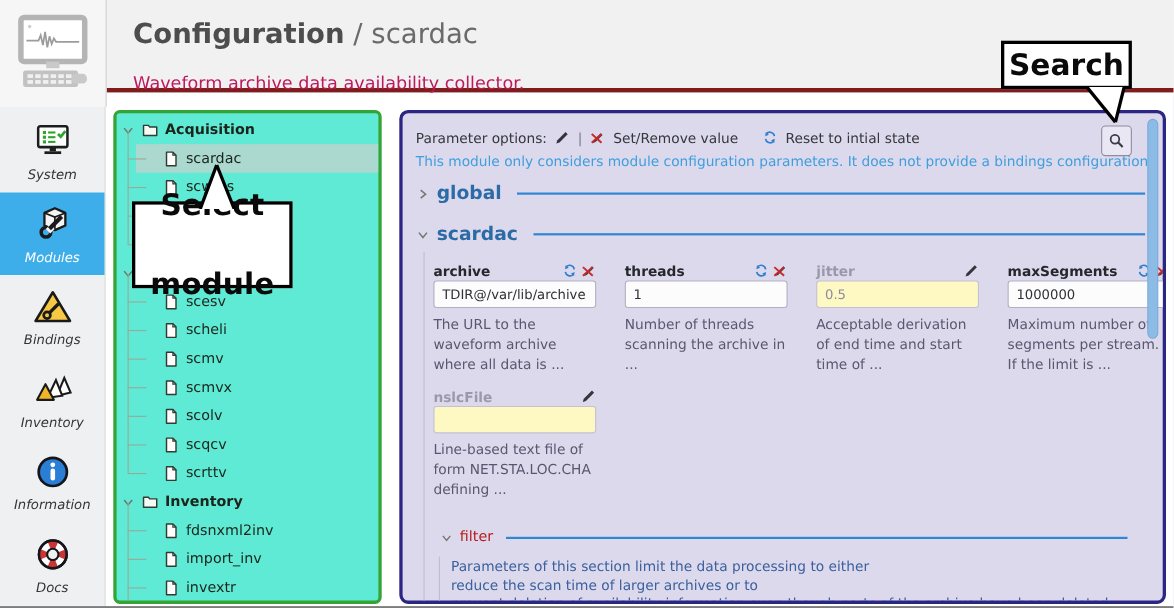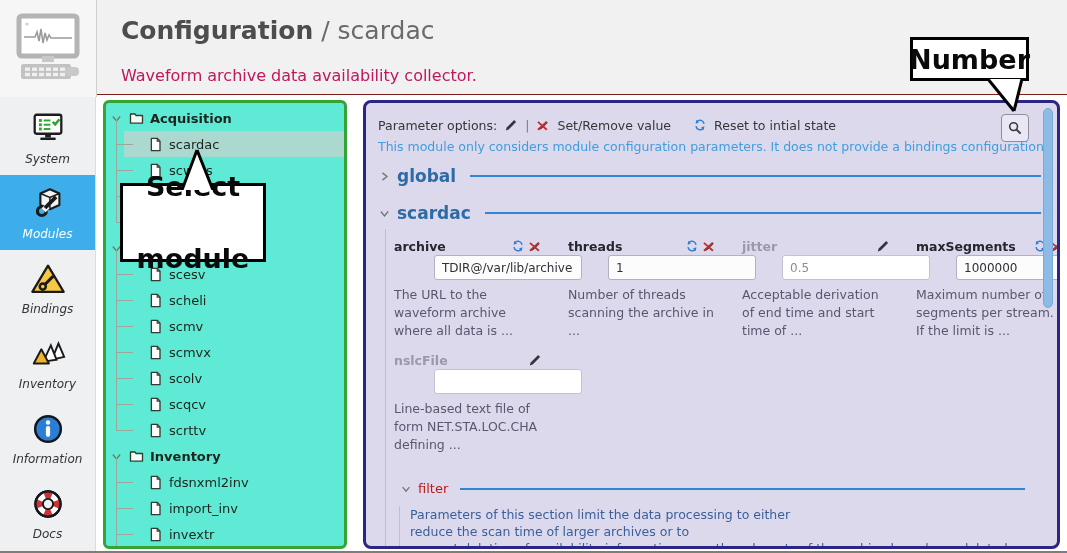--- a/index.html
+++ b/index.html
@@ -1,20 +1,20 @@
 <!DOCTYPE html>
 <html><head>
 <meta charset="utf-8">
 <style>
   * { margin:0; padding:0; box-sizing:border-box; }
   html,body { width:1067px; height:553px; }
   body { position:relative; font-family:"DejaVu Sans","Liberation Sans",sans-serif; background:#fff; overflow:hidden; color:#222; }
 
   
-  #header { position:absolute; left:0; top:0; width:1067px; height:95px; background:#f1f1f1; border-bottom:1px solid #7f1d1d; }
+  #header { position:absolute; left:0; top:0; width:1067px; height:84px; background:#f1f1f1; border-bottom:4px solid #7f1d1d; }
   #appicon-box { position:absolute; left:0; top:0; width:97px; height:97px; background:#f6f6f6; border-right:1px solid #cfcfcf; display:flex; align-items:center; justify-content:center; }
   #page-title { position:absolute; left:121px; top:16px; font-size:25px; color:#4d4d4d; }
   #page-title .t-bold { font-weight:bold; }
   #page-title .t-mod { font-weight:normal; color:#6a6a6a; }
   #page-subtitle { position:absolute; left:121px; top:66px; font-size:16px; color:#be185d; }
 
   
   #sidebar { position:absolute; left:0; top:97px; width:96px; height:454px; background:#eff0f1; border-right:1px solid #dcdcdc; padding-top:3px;font-style:italic; }
   .sitem { height:75px; display:flex; flex-direction:column; align-items:center; justify-content:center; gap:3px; cursor:default; }
   .sitem.selected { background:#3daee9; }
@@ -50,22 +50,22 @@
   .sec-head.big + .sec-head.big { margin-top:13px; }
   .sec-label { font-size:17px; font-weight:bold; color:#2d6ba6; }
   .sec-line { flex:1; height:2px; background:#2e86d4; margin-left:8px; }
   .section-body { margin:4px 16px 0 19px; border-left:1px solid #c0bdd2; }
   .pgrid { padding:8px 0 0 8px; display:grid; grid-template-columns:repeat(4,148px); column-gap:26px; }
   .pgrid.row2 { padding-top:12px; }
   .phead { height:18px; display:flex; align-items:center; justify-content:space-between; }
   .pname { font-size:12.5px; font-weight:bold; color:#24272c; }
   .param.disabled .pname { font-weight:bold; color:#9b98ab; }
   .picons { display:flex; align-items:center; gap:3px; }
-  .pinput { width:100%; height:25px; border:1px solid #b3b0c3; border-radius:3px; background:#fcfcfd; padding:0 7px; font-size:12px; color:#2f2f35; font-family:inherit;margin-left:40px; }
-  .param.disabled .pinput { background:#ffffff; border-color:#c4c1d2; color:#8d8a9d; }
+  .pinput { width:100%; height:25px; border:1px solid #b3b0c3; border-radius:3px; background:#fcfcfd; padding:0 7px; font-size:12px; color:#2f2f35; font-family:inherit; }
+  .param.disabled .pinput { background:#fef9c3; border-color:#c4c1d2; color:#8d8a9d; }
   .pdesc { margin-top:6px; font-size:12.5px; line-height:1.42; color:#5b5670; }
   .filter-head { margin:26px 16px 0 13px; height:18px; display:flex; align-items:center; gap:6px; }
   .filter-label { font-size:13px; font-weight:normal; color:#b91c1c; }
   .filter-line { flex:1; height:2px; background:#2e86d4; margin-left:6px; }
   .filter-body { margin:8px 0 0 13px; border-left:1px solid #c0bdd2; padding-left:10px; }
   .filter-body p { font-size:12.5px; color:#3a5f9c; line-height:1.38; }
   .vthumb { position:absolute; top:5px; right:4px; width:10px; height:200px; background:#8cbce6; border:1px solid #7aaad8; border-radius:5px; }
 
   
   .callout { position:absolute; background:#fff; border:3px solid #000; z-index:20; display:flex; flex-direction:column; align-items:center; justify-content:center; font-weight:bold; color:#0a0a0a; }
@@ -537,21 +537,21 @@
       <p>Parameters of this section limit the data processing to either</p>
       <p>reduce the scan time of larger archives or to</p>
       <p>prevent deletion of availability information even though parts of the archive have been deleted</p>
     </div>
   </div>
 
   <div class="vthumb"></div>
 </div>
 
 <div class="callout" id="callout-search">
-  <span>Number</span>
+  <span>Search</span>
 </div>
 <svg class="tail" style="left:980px; top:79px;" width="46" height="34">
   <polygon points="8,0 42,0 34,32" fill="#fff"></polygon>
   <line x1="8" y1="0" x2="34" y2="32" stroke="#000" stroke-width="3"></line>
   <line x1="42" y1="0" x2="34" y2="32" stroke="#000" stroke-width="3"></line>
 </svg>
 
 <div class="callout" id="callout-select">
   <span>Select</span>
   <span>module</span>

